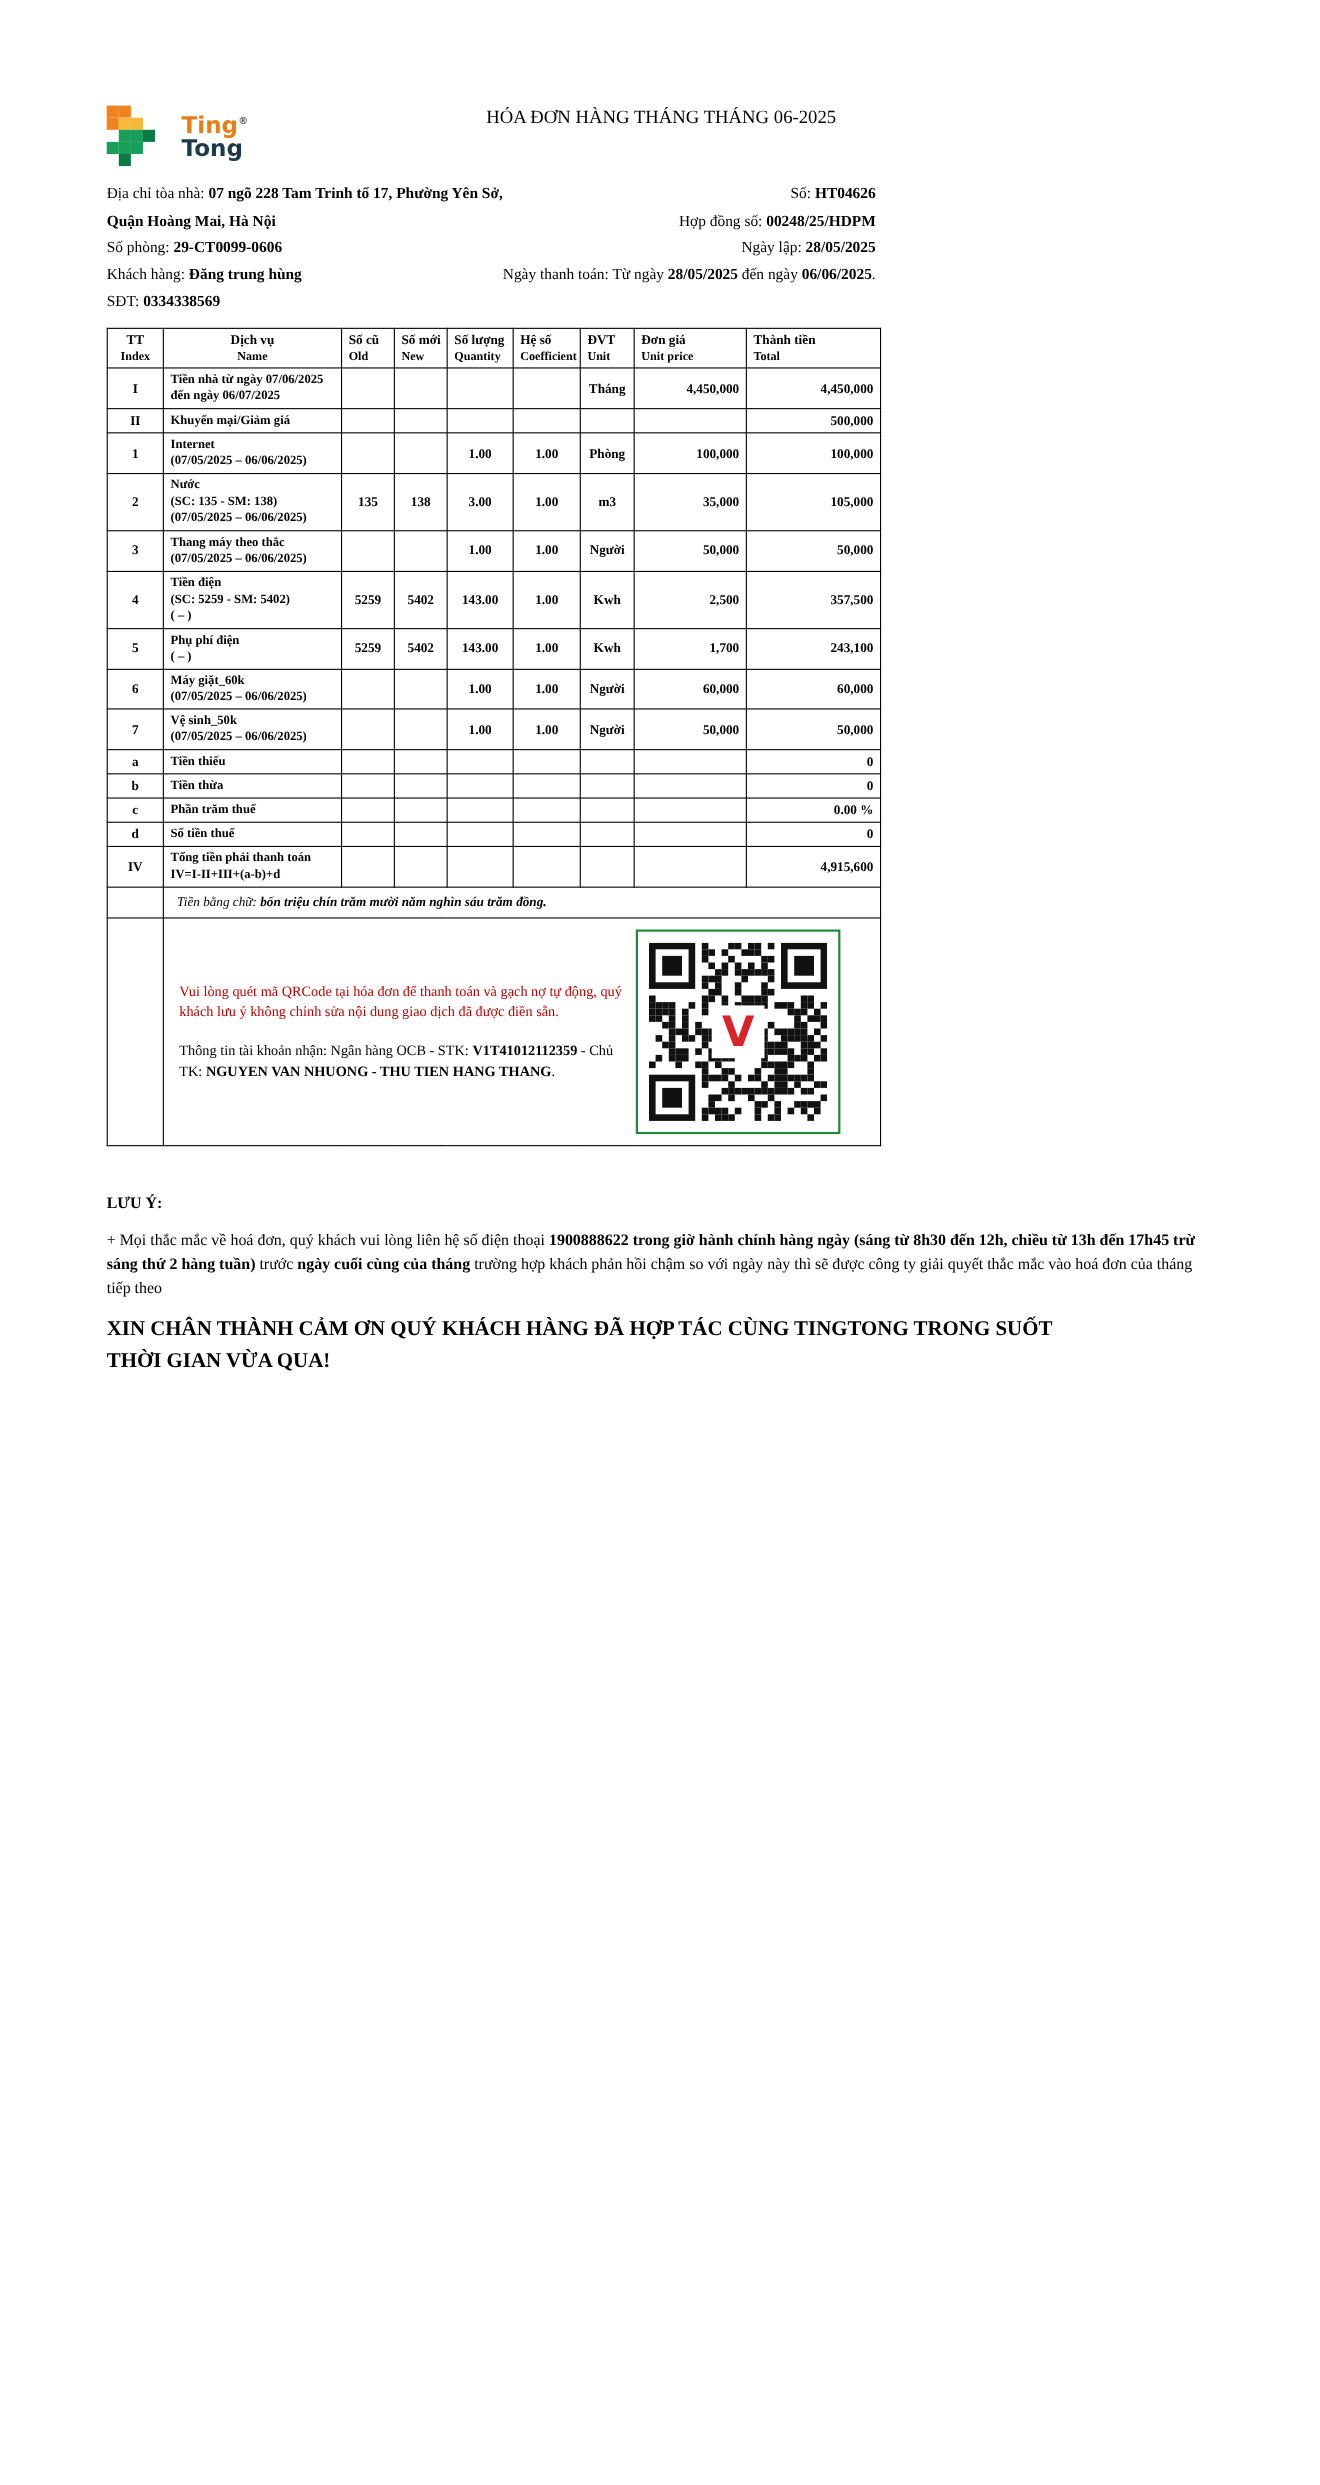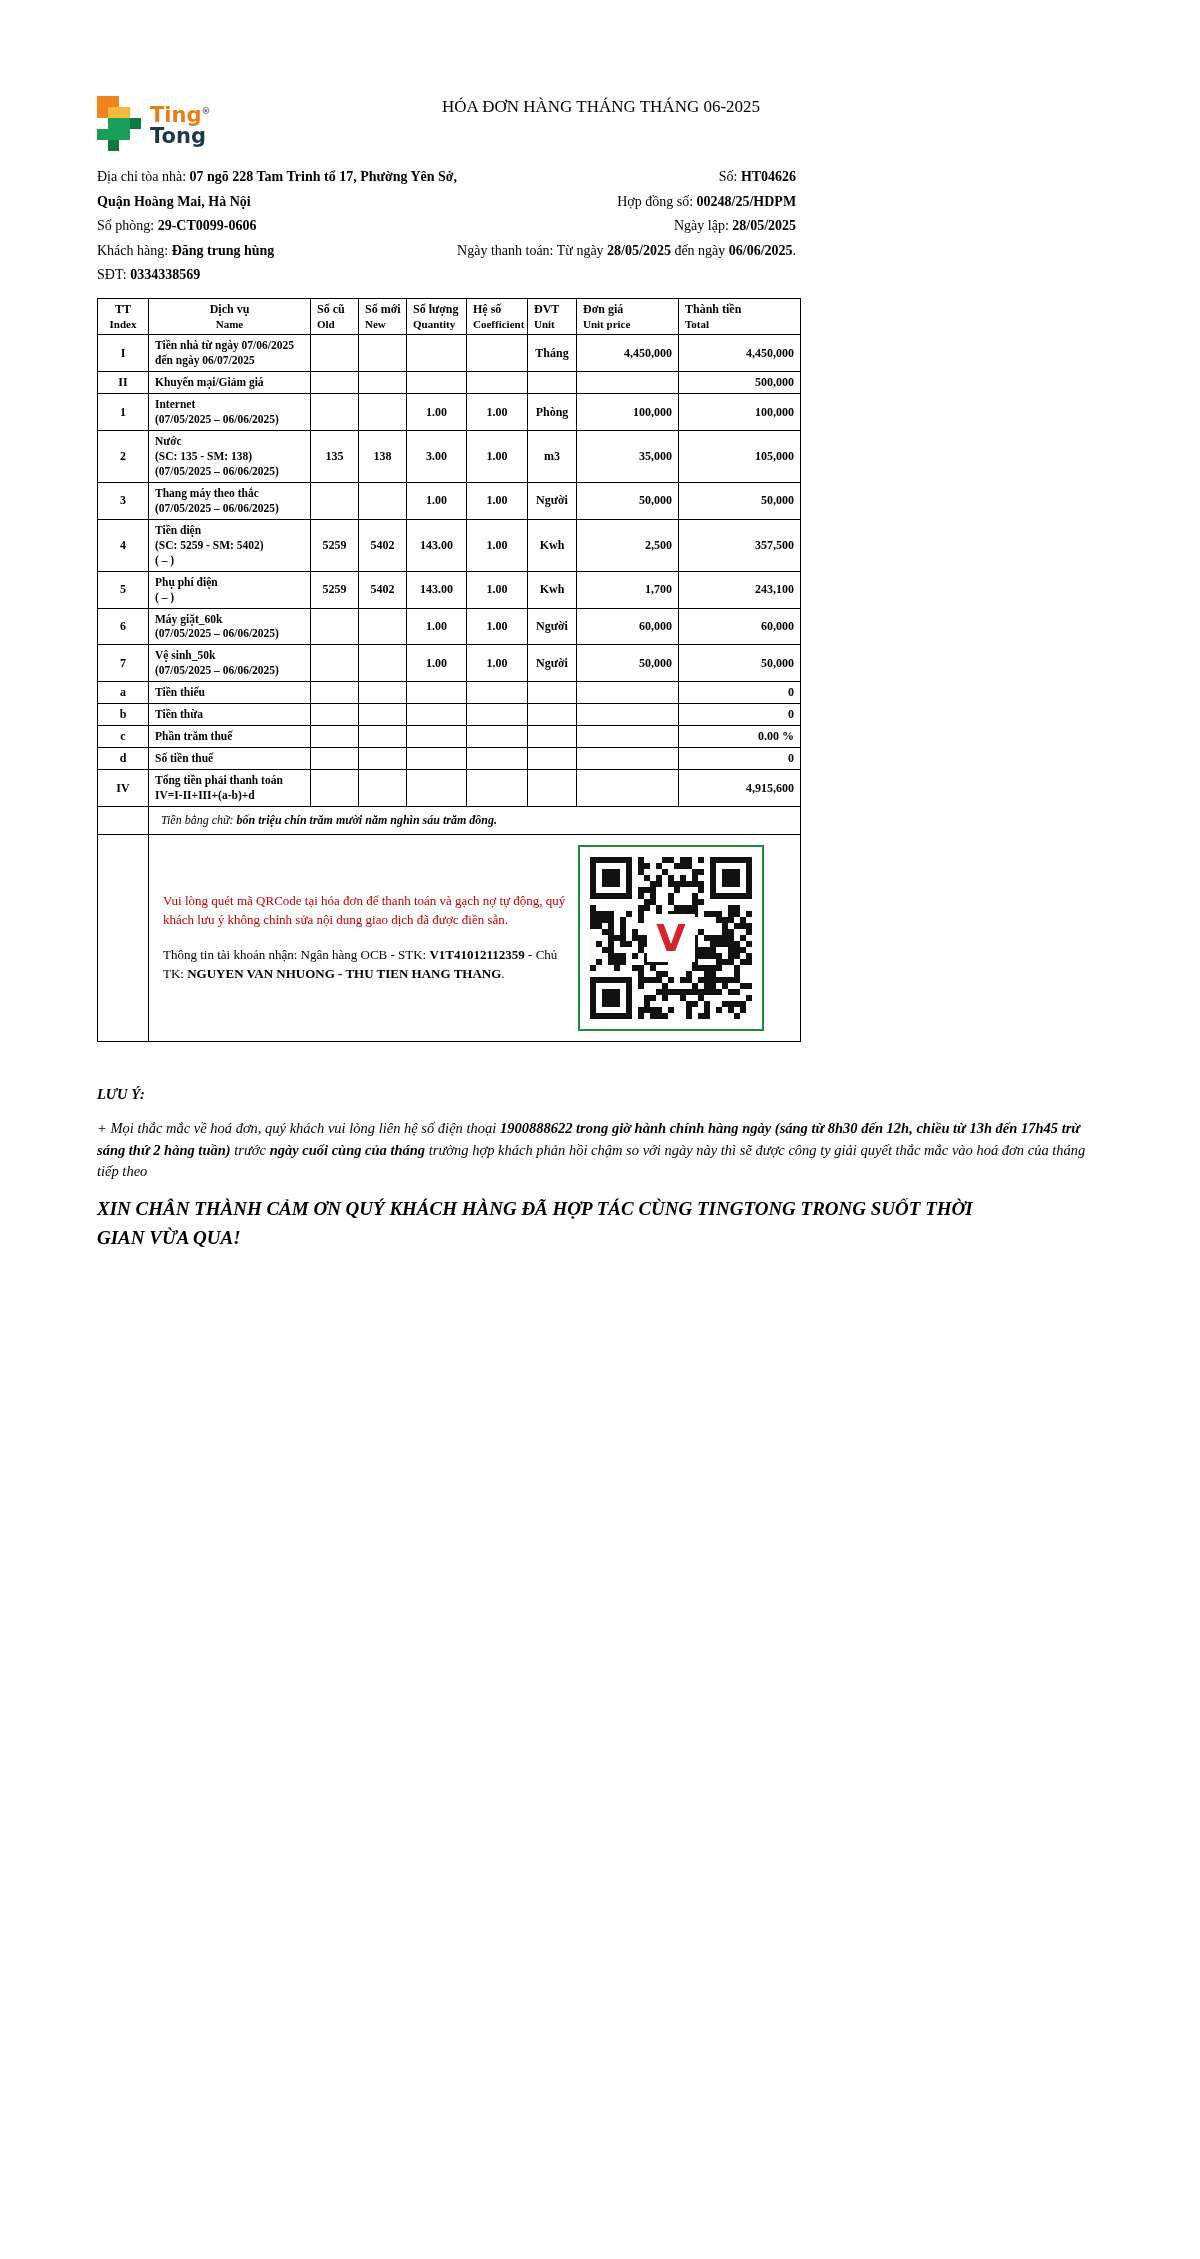--- a/index.html
+++ b/index.html
@@ -7,21 +7,21 @@
   body {
     width: 1200px; height: 2259px;
     background: #ffffff; color: #000;
     font-family: "Liberation Serif", serif;
     position: relative; overflow: hidden;
   }
   .page { position: absolute; left: 97px; top: 0; width: 1006px; }
 
   
   .header { display: flex; align-items: flex-start; margin-top: 96px; }
-  .logo { display: flex; align-items: center; gap: 9px; }
+  .logo { display: flex; align-items: center; gap: 24px; }
   .logo-grid { display: grid; grid-template-columns: repeat(4, 11px); grid-auto-rows: 11px; }
   .px { width: 11px; height: 11px; }
   .px.o { background: #F0831E; }
   .px.y { background: #F6B93B; }
   .px.g { background: #18A05A; }
   .px.d { background: #0E7A43; }
   .px.e { background: transparent; }
   .logo-text { font-family: "DejaVu Sans", sans-serif; font-weight: bold; font-size: 21px; line-height: 21px; }
   .ting { color: #E87E16; }
   .tong { color: #1C3A4B; margin-top: 40px; }
@@ -63,21 +63,21 @@
   .qr-note { color: #C00000; margin: 0 0 16px 0; }
   .qr-account { margin: 0; }
   .qr-box { width: 186px; height: 186px; border: 2px solid #1F8A3B; background: #fff;
             position: relative; padding: 10px; margin-left: auto; margin-right: 22px; }
   .qr-pattern { width: 162px; height: 162px; }
   .qr-logo { position: absolute; left: 50%; top: 50%; transform: translate(-50%, -50%);
              width: 48px; height: 48px; background: #fff; display: flex; align-items: center; justify-content: center; }
   .qr-v { color: #D8232A; font-family: "DejaVu Sans", sans-serif; font-weight: bold; font-size: 38px; line-height: 1; }
 
   
-  .footer { margin-top: 42px; font-size: 14.5px; line-height: 1.5; font-style: italic; }
+  .footer { margin-top: 42px; font-size: 14.5px; line-height: 1.5; }
   .footer p { margin: 12px 0 0 0; }
   .footer .footer-title { margin: 0; font-weight: bold; }
   .note1 { font-weight: bold; }
   .thanks { font-weight: bold; font-size: 19px; max-width: 900px; }
 </style>
 </head>
 <body>
 
 <div class="page">
 

